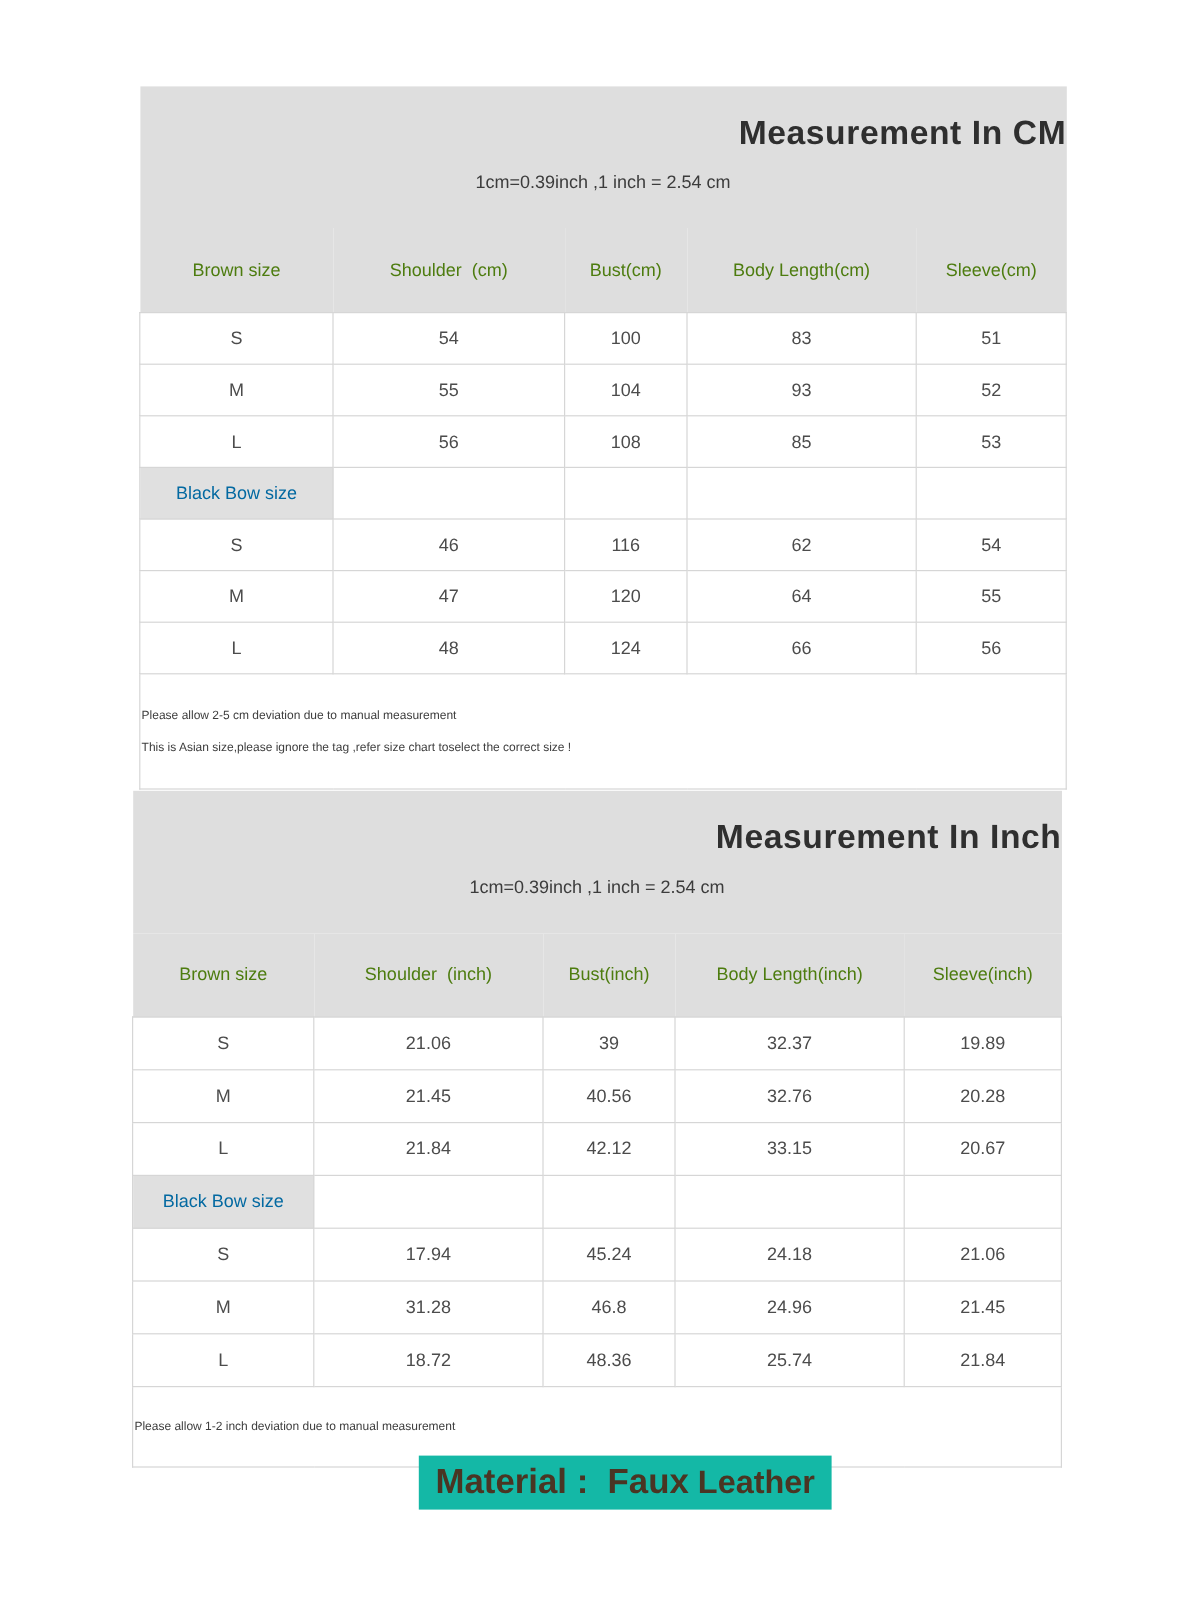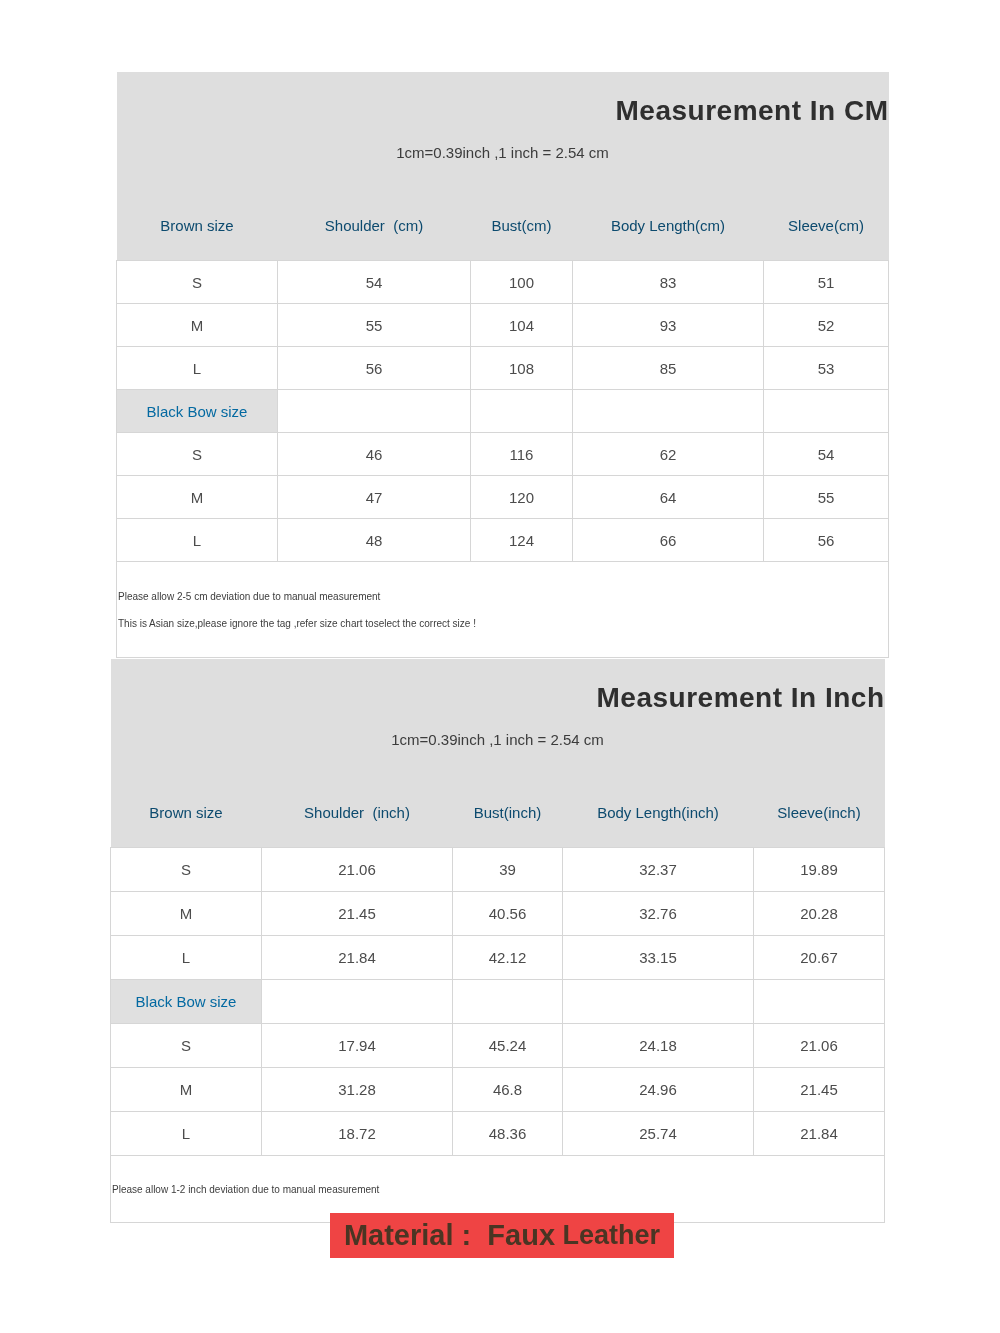--- a/index.html
+++ b/index.html
@@ -12,21 +12,21 @@
   #inch-table{left:110px;top:659px;width:774px;}
 
   td.band-cell{background:#dedede;padding:0;vertical-align:top;}
   #cm-table td.band-cell{height:118px;}
   #inch-table td.band-cell{height:119px;}
   .tbl-title{font-size:28px;font-weight:bold;color:#2f2f2f;text-align:right;padding-top:23px;letter-spacing:.5px;}
   .tbl-subtitle{font-size:15px;color:#3c3c3c;text-align:center;margin-top:17px;}
 
   tr.col-head th{
     background:#dedede;height:68px;font-size:15px;font-weight:normal;
-    color:#0c4a6e;text-align:center;vertical-align:middle;white-space:pre-wrap;
+    color:#4d7c0f;text-align:center;vertical-align:middle;white-space:pre-wrap;
   }
   #inch-table tr.col-head th{height:67px;}
 
   tbody td{
     border:1px solid #d6d6d6;height:40px;text-align:center;
     font-size:15px;color:#4c4c4c;background:#ffffff;
   }
   #inch-table tbody td{height:41px;}
   tbody td.group-cell{background:#e0e0e0;color:#0369a1;}
 
@@ -211,17 +211,17 @@
       </tbody>
     <tfoot>
       <tr>
         <td colspan="5">
           <div class="note-line">Please allow 1-2 inch deviation due to manual measurement</div>
         </td>
       </tr>
     </tfoot>
   </table>
 
-  <div class="material-bar" style="background: #ef4444;">
+  <div class="material-bar" style="background: #14b8a6; margin-left: 19px;">
     <span class="lbl-bold">Material :  Faux</span><span class="lbl-rest"> Leather</span>
   </div>
 
 </div>
 
 </body></html>

